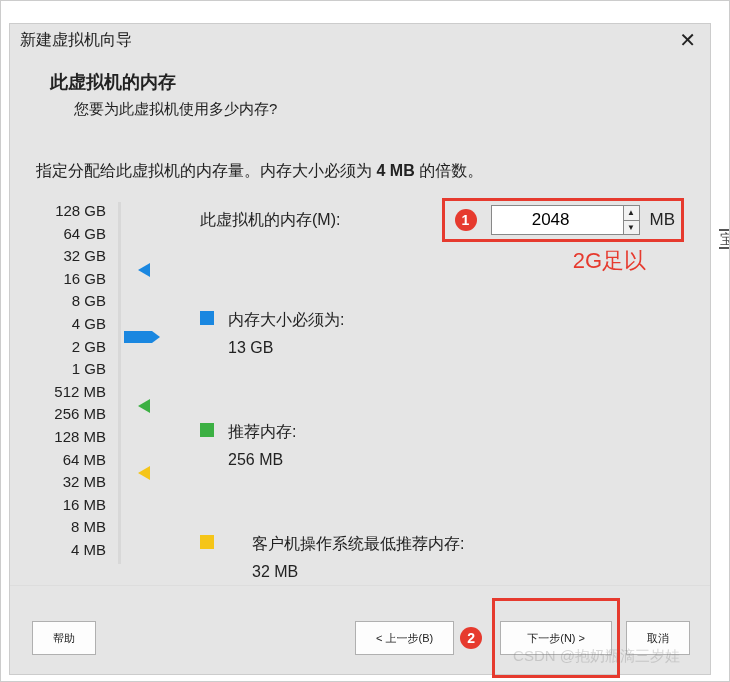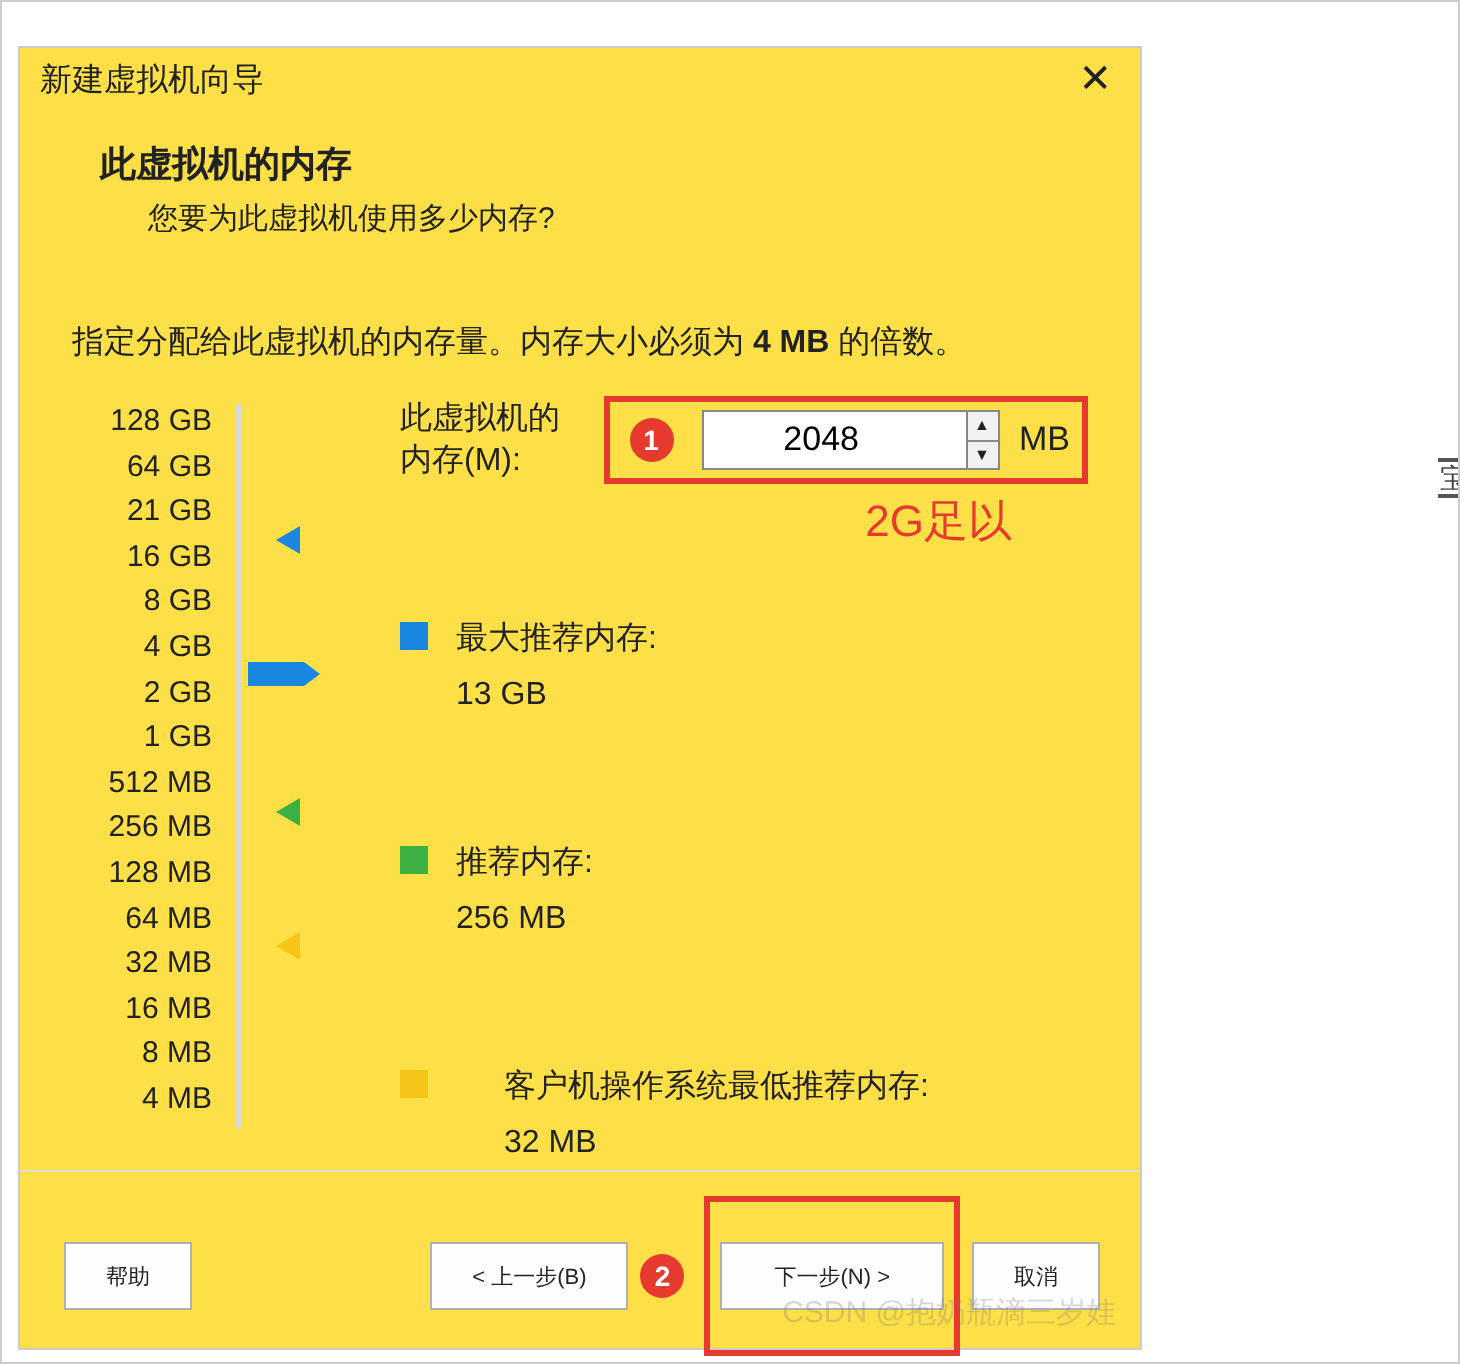--- a/index.html
+++ b/index.html
@@ -15,23 +15,23 @@
     height: 682px;
     background: #fff;
     position: relative;
     margin: 0;
     border: 1px solid #ccc;
   }
   .dialog {
     position: absolute;
     left: 8px;
     top: 22px;
-    width: 562px;
+    width: 702px;
     height: 652px;
-    background: #fde047;
+    background: #e5e5e5;
     border: 1px solid #ccc;
     display: flex;
     flex-direction: column;
   }
   .titlebar {
     display: flex;
     align-items: center;
     justify-content: space-between;
     padding: 4px 8px 8px 10px;
     font-size: 16px;
@@ -250,21 +250,21 @@
     background: #e63a2e;
     color: #fff;
     align-items: center;
     justify-content: center;
     font-size: 14px;
     font-weight: 600;
     margin: 0 4px 0 6px;
   }
   .watermark {
     position: absolute;
-    right: 12px;
+    right: 30px;
     bottom: 8px;
     color: rgba(120,120,120,0.28);
     font-size: 15px;
     pointer-events: none;
     margin-top: 38px;
   }
   .right-stub {
     position: absolute;
     right: 0;
     top: 228px;
@@ -302,21 +302,21 @@
     <div class="content">
 
       <div class="instruct">
         <span>指定分配给此虚拟机的内存量。内存大小必须为 </span><b>4 MB</b><span> 的倍数。</span>
       </div>
 
       <div class="mem-area">
         <div class="tick-col">
           <div>128 GB</div>
           <div>64 GB</div>
-          <div>21 GB</div>
+          <div>32 GB</div>
           <div>16 GB</div>
           <div>8 GB</div>
           <div>4 GB</div>
           <div>2 GB</div>
           <div>1 GB</div>
           <div>512 MB</div>
           <div>256 MB</div>
           <div>128 MB</div>
           <div>64 MB</div>
           <div>32 MB</div>
@@ -350,21 +350,21 @@
               </div>
               <span class="unit">MB</span>
             </div>
           </div>
 
           <div class="annot">2G足以</div>
 
           <div class="reco">
             <div class="sq" style="background:#1a87e0"></div>
             <div class="reco-text">
-              <div>最大推荐内存:</div>
+              <div>内存大小必须为:</div>
               <div class="reco-val">13 GB</div>
             </div>
           </div>
 
           <div class="reco">
             <div class="sq" style="background:#3cb043"></div>
             <div class="reco-text">
               <div>推荐内存:</div>
               <div class="reco-val">256 MB</div>
             </div>

